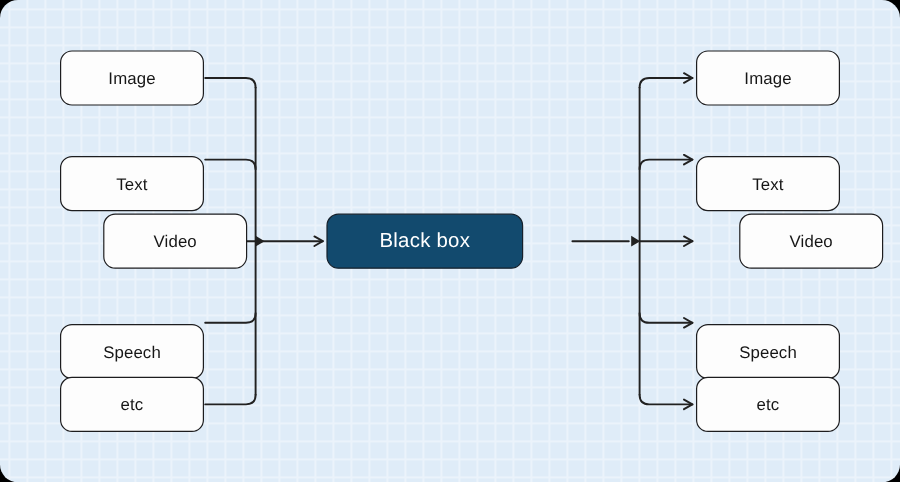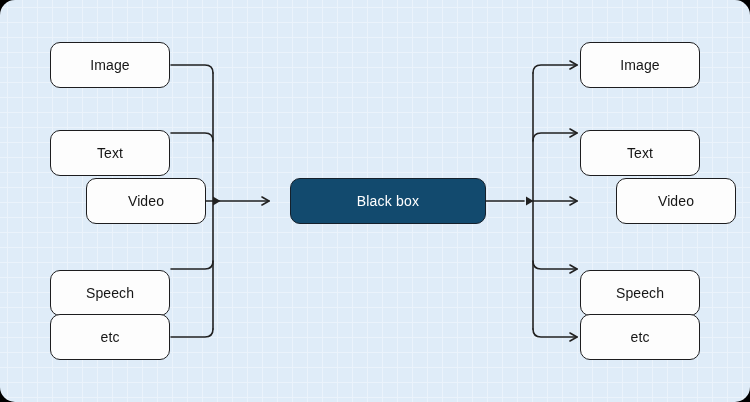--- a/index.html
+++ b/index.html
@@ -46,32 +46,32 @@
   }
   .col-left  { left: 50px; }
   .col-right { left: 580px; }
   .r0 { top: 42px; }
   .r1 { top: 118px; margin-top: 12px; }
   .r2 { top: 178px; margin-left: 36px; }
   .r3 { top: 246px; margin-top: 24px; }
   .r4 { top: 314px; }
   .blackbox {
     position: absolute;
-    left: 290px;
+    left: 272px;
     top: 178px;
-    width: 196px;
+    width: 164px;
     height: 46px;
     box-sizing: border-box;
     background: #124a6e;
     border: 1.5px solid #15202b;
     border-radius: 10px;
     display: flex;
     align-items: center;
     justify-content: center;
-    font-size: 14px;
+    font-size: 17px;
     color: #ffffff;
     letter-spacing: 0.2px;
   }
 </style>
 </head>
 <body>
 
 <div class="stage">
 
   <svg class="wires" viewBox="0 0 750 402" fill="none" stroke="#212121" stroke-width="1.6" stroke-linecap="round">

